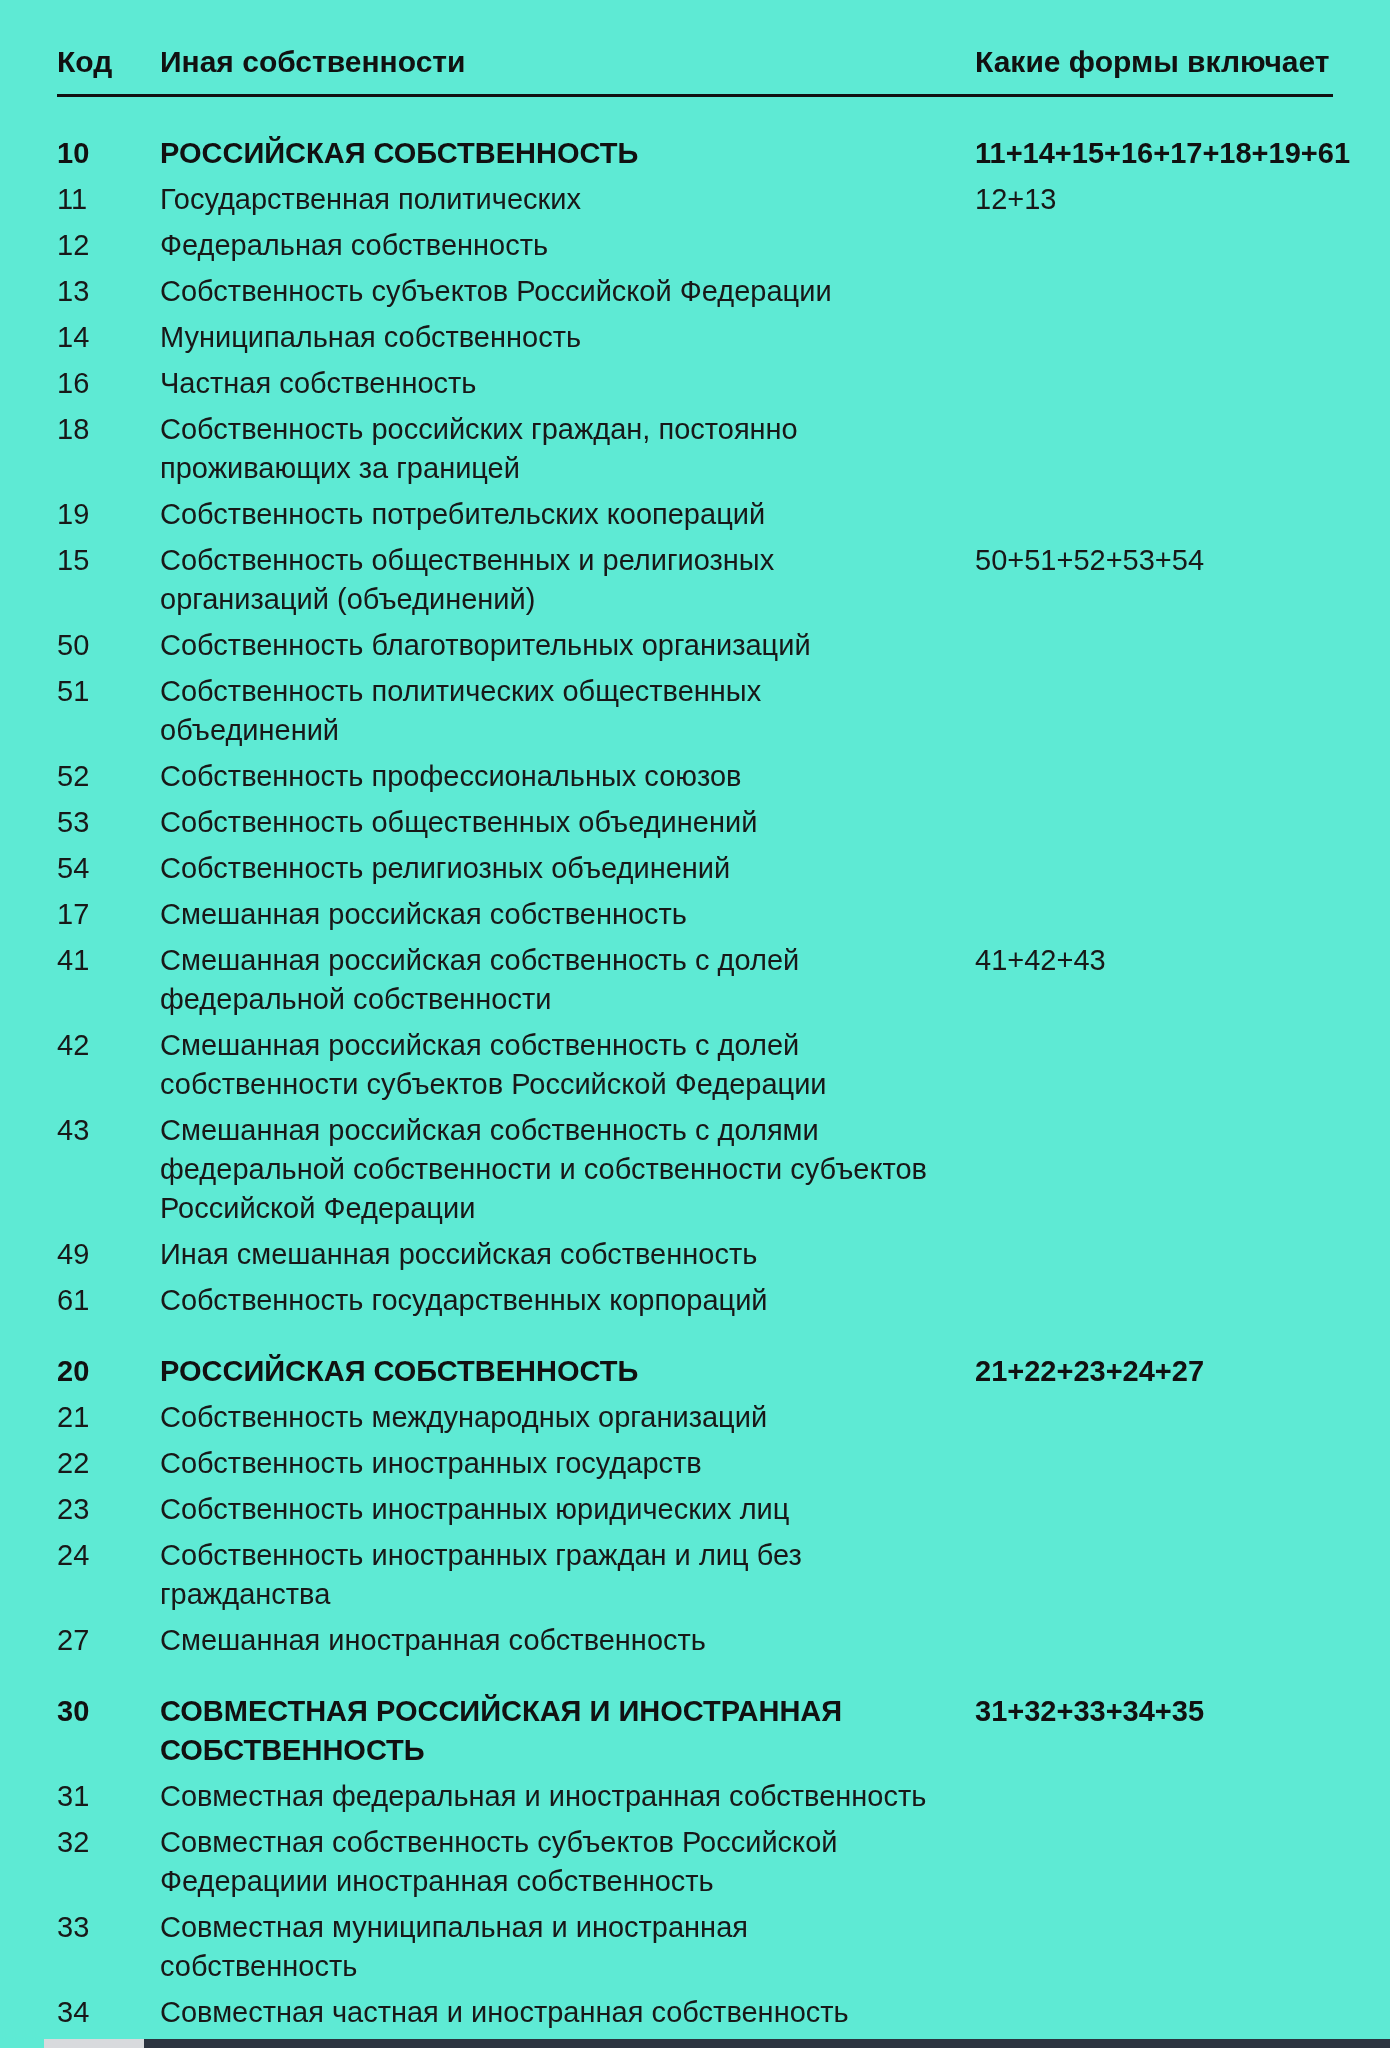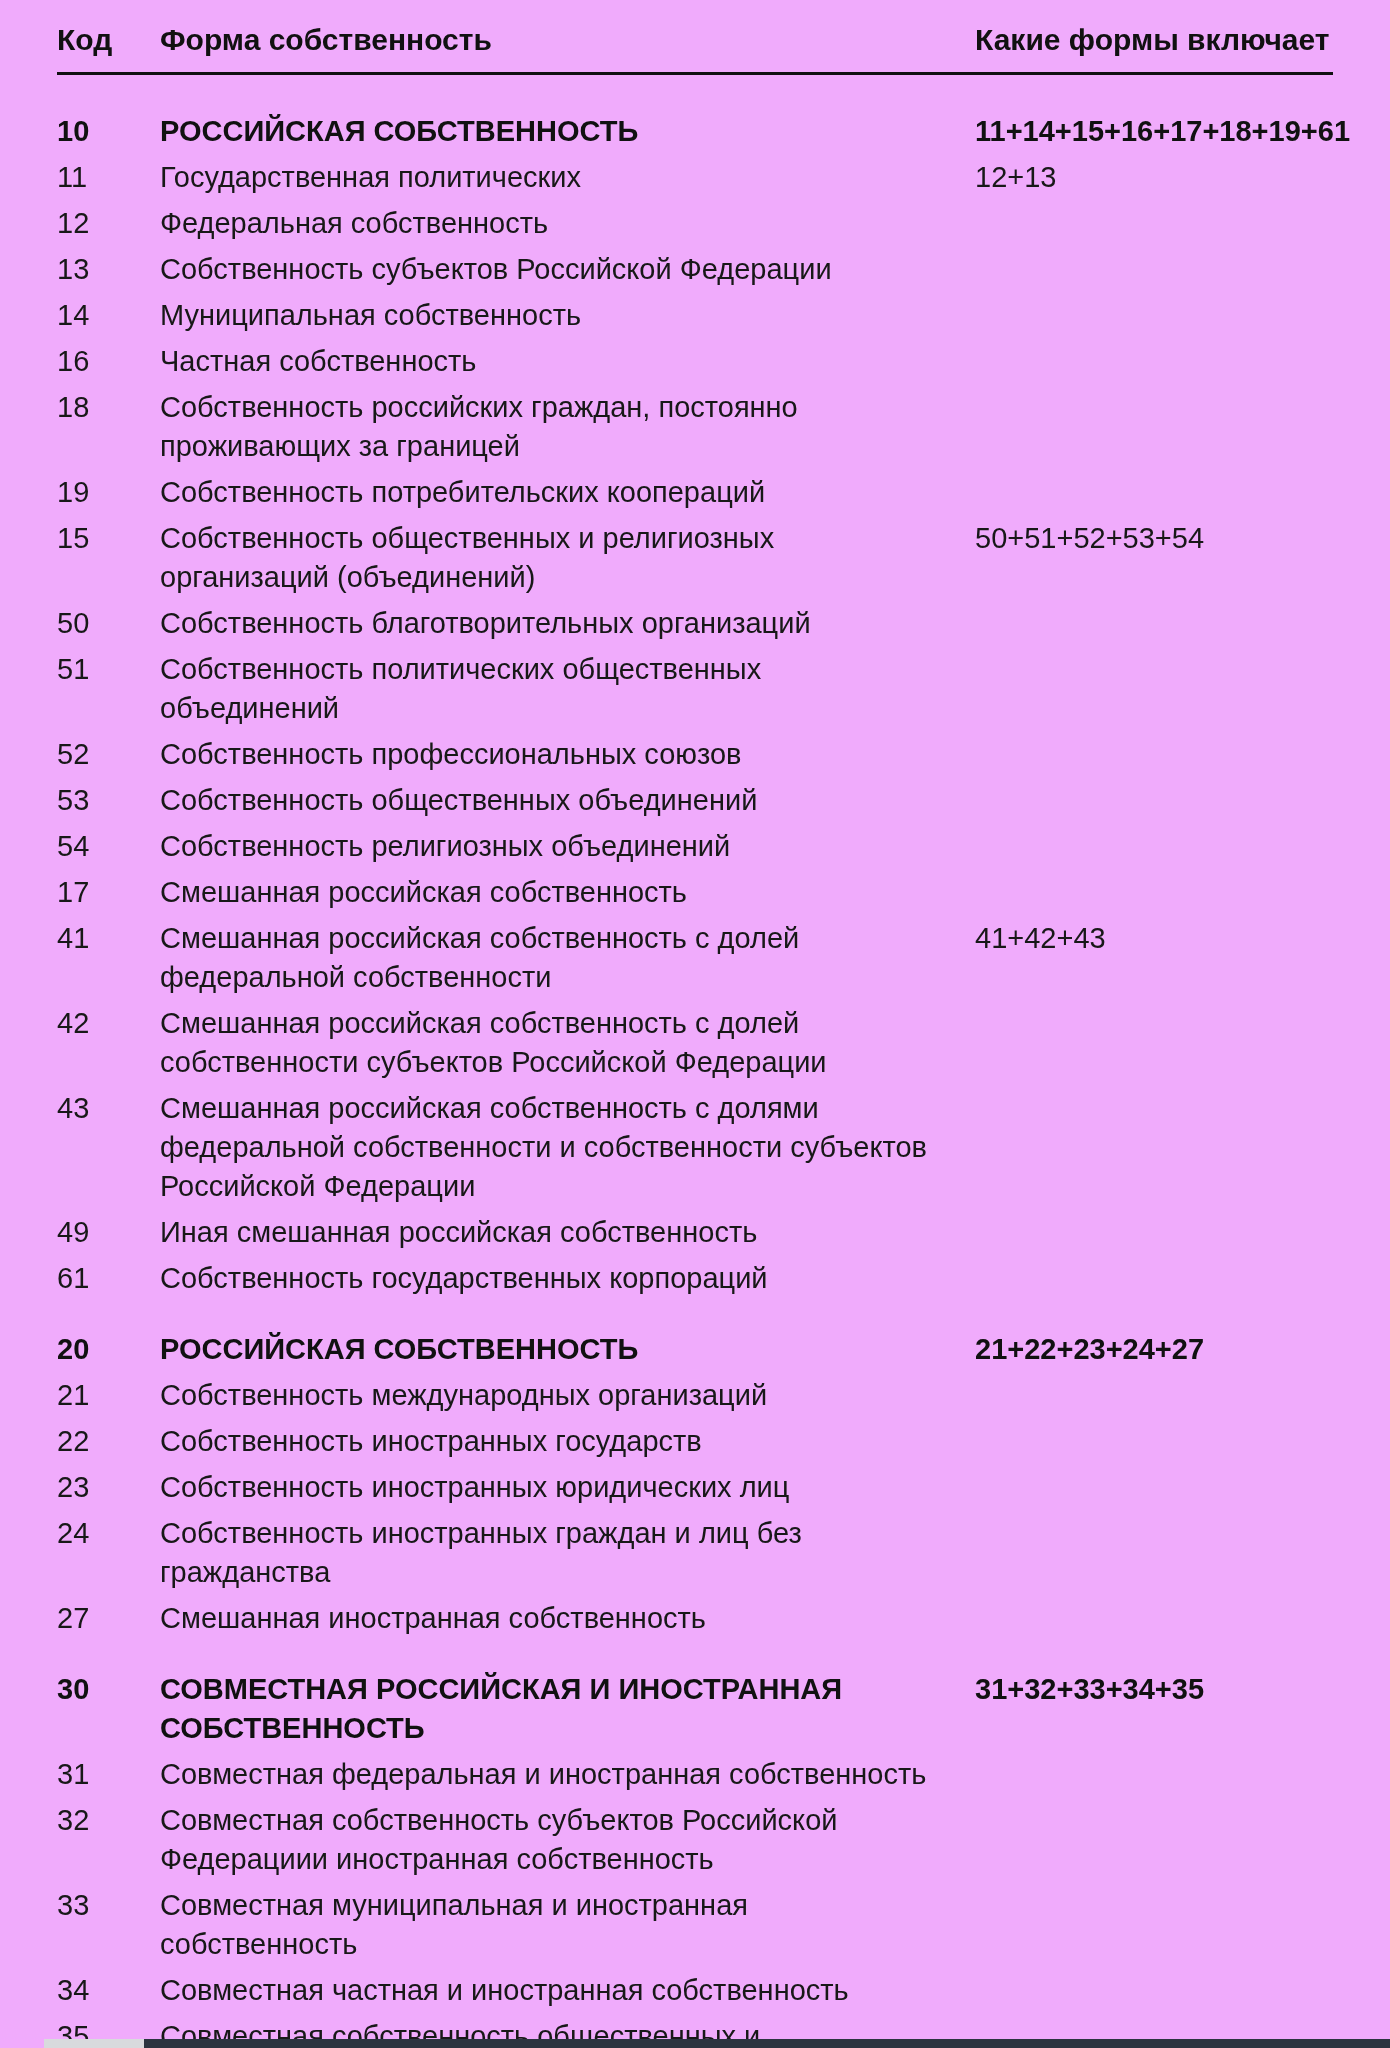--- a/index.html
+++ b/index.html
@@ -4,26 +4,26 @@
 <style>
   html, body {
     margin: 0;
     padding: 0;
     background: #ffffff;
   }
   .page {
     position: relative;
     width: 1390px;
     height: 2048px;
-    background: #f0abfc;
+    background: #5eead4;
     font-family: "Liberation Sans", sans-serif;
     color: #181818;
     overflow: hidden;
     box-sizing: border-box;
-    padding: 23px 57px 0 57px;
+    padding: 45px 57px 0 57px;
   }
   .thead {
     display: grid;
     grid-template-columns: 103px 815px 1fr;
     font-size: 30px;
     font-weight: 700;
     line-height: 34px;
     color: #111111;
   }
   .rule {
@@ -72,21 +72,21 @@
     height: 9px;
   }
 </style>
 </head>
 <body>
 
 <div class="page">
 
   <div class="thead">
     <span class="code">Код</span>
-    <span class="form">Форма собственность</span>
+    <span class="form">Иная собственности</span>
     <span class="includes">Какие формы включает</span>
   </div>
 
   <div class="rule"></div>
 
   <div class="tbody">
       <div class="row strong">
         <span class="code">10</span>
         <span class="form">РОССИЙСКАЯ СОБСТВЕННОСТЬ</span>
         <span class="includes">11+14+15+16+17+18+19+61</span>

